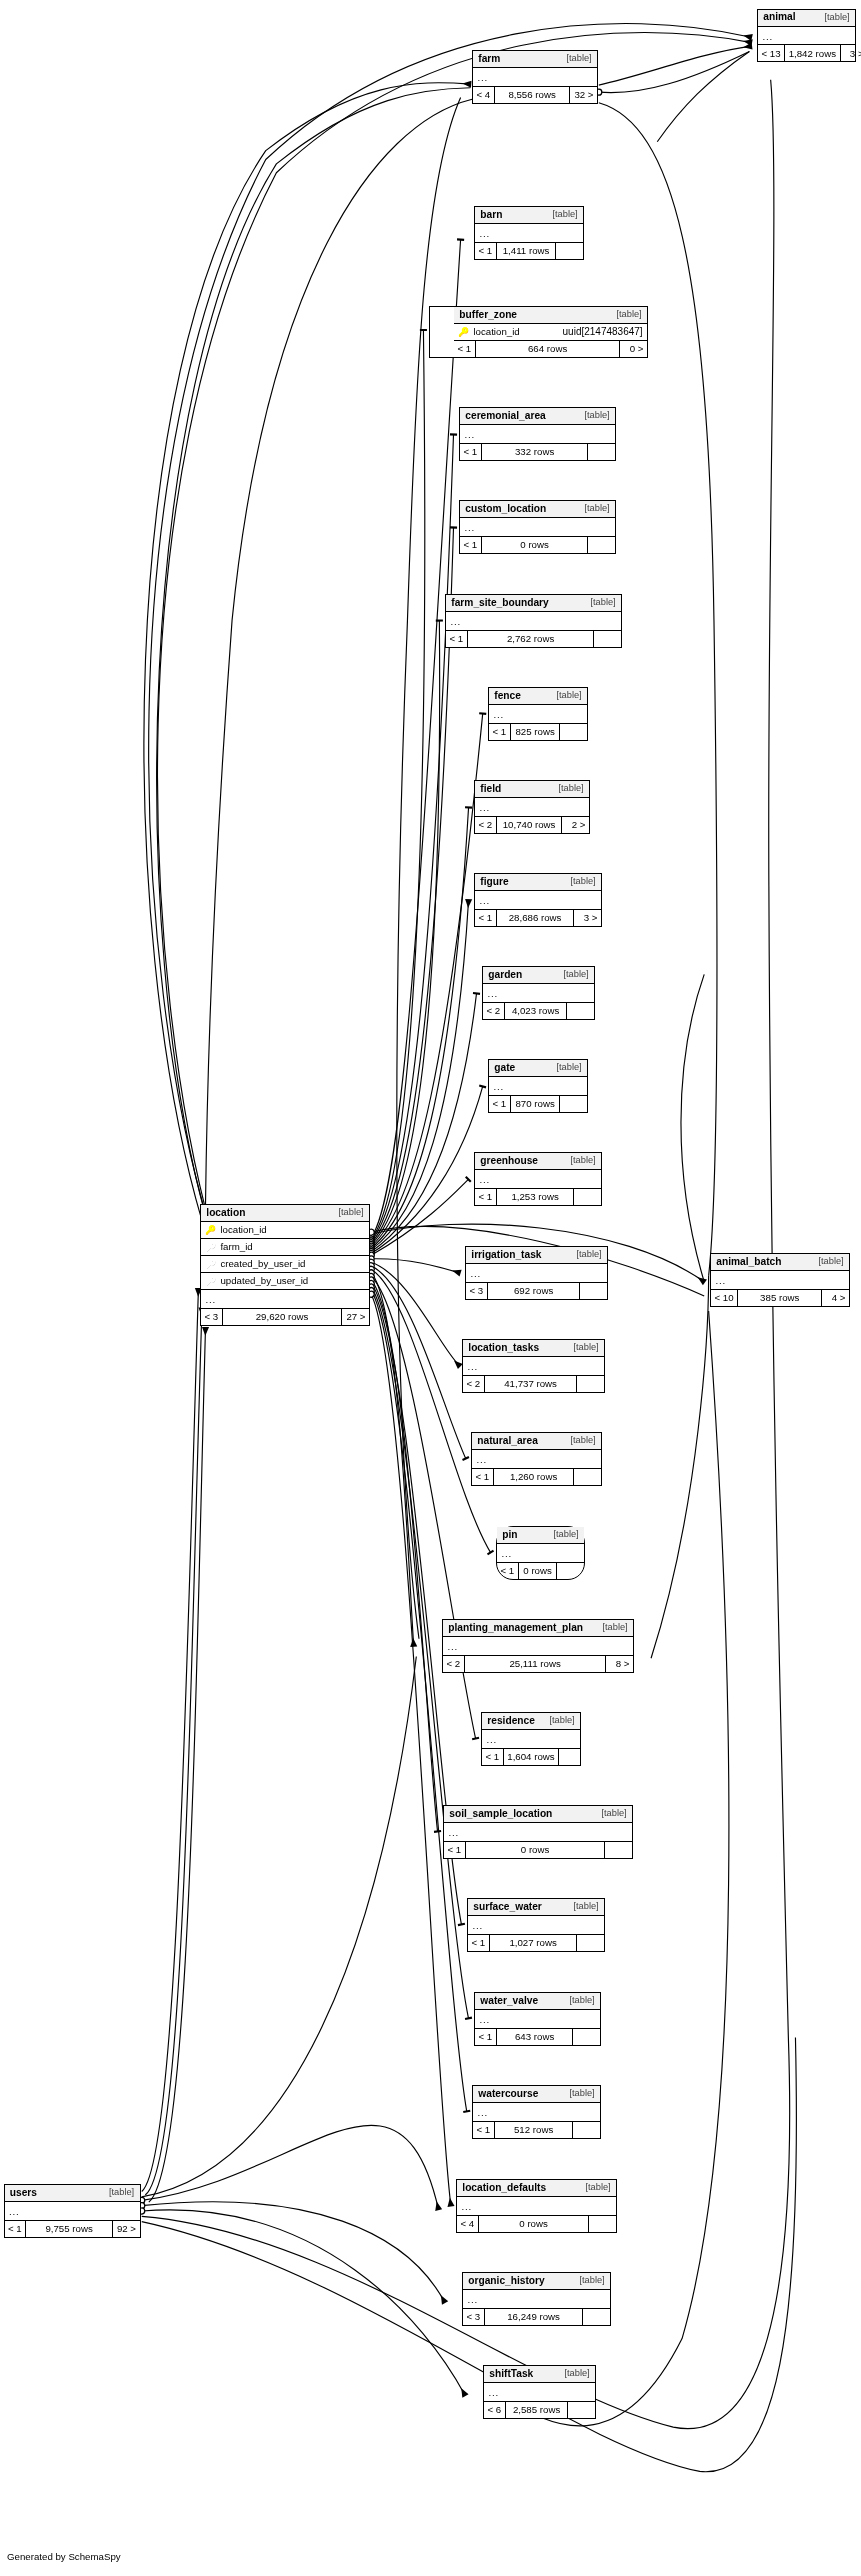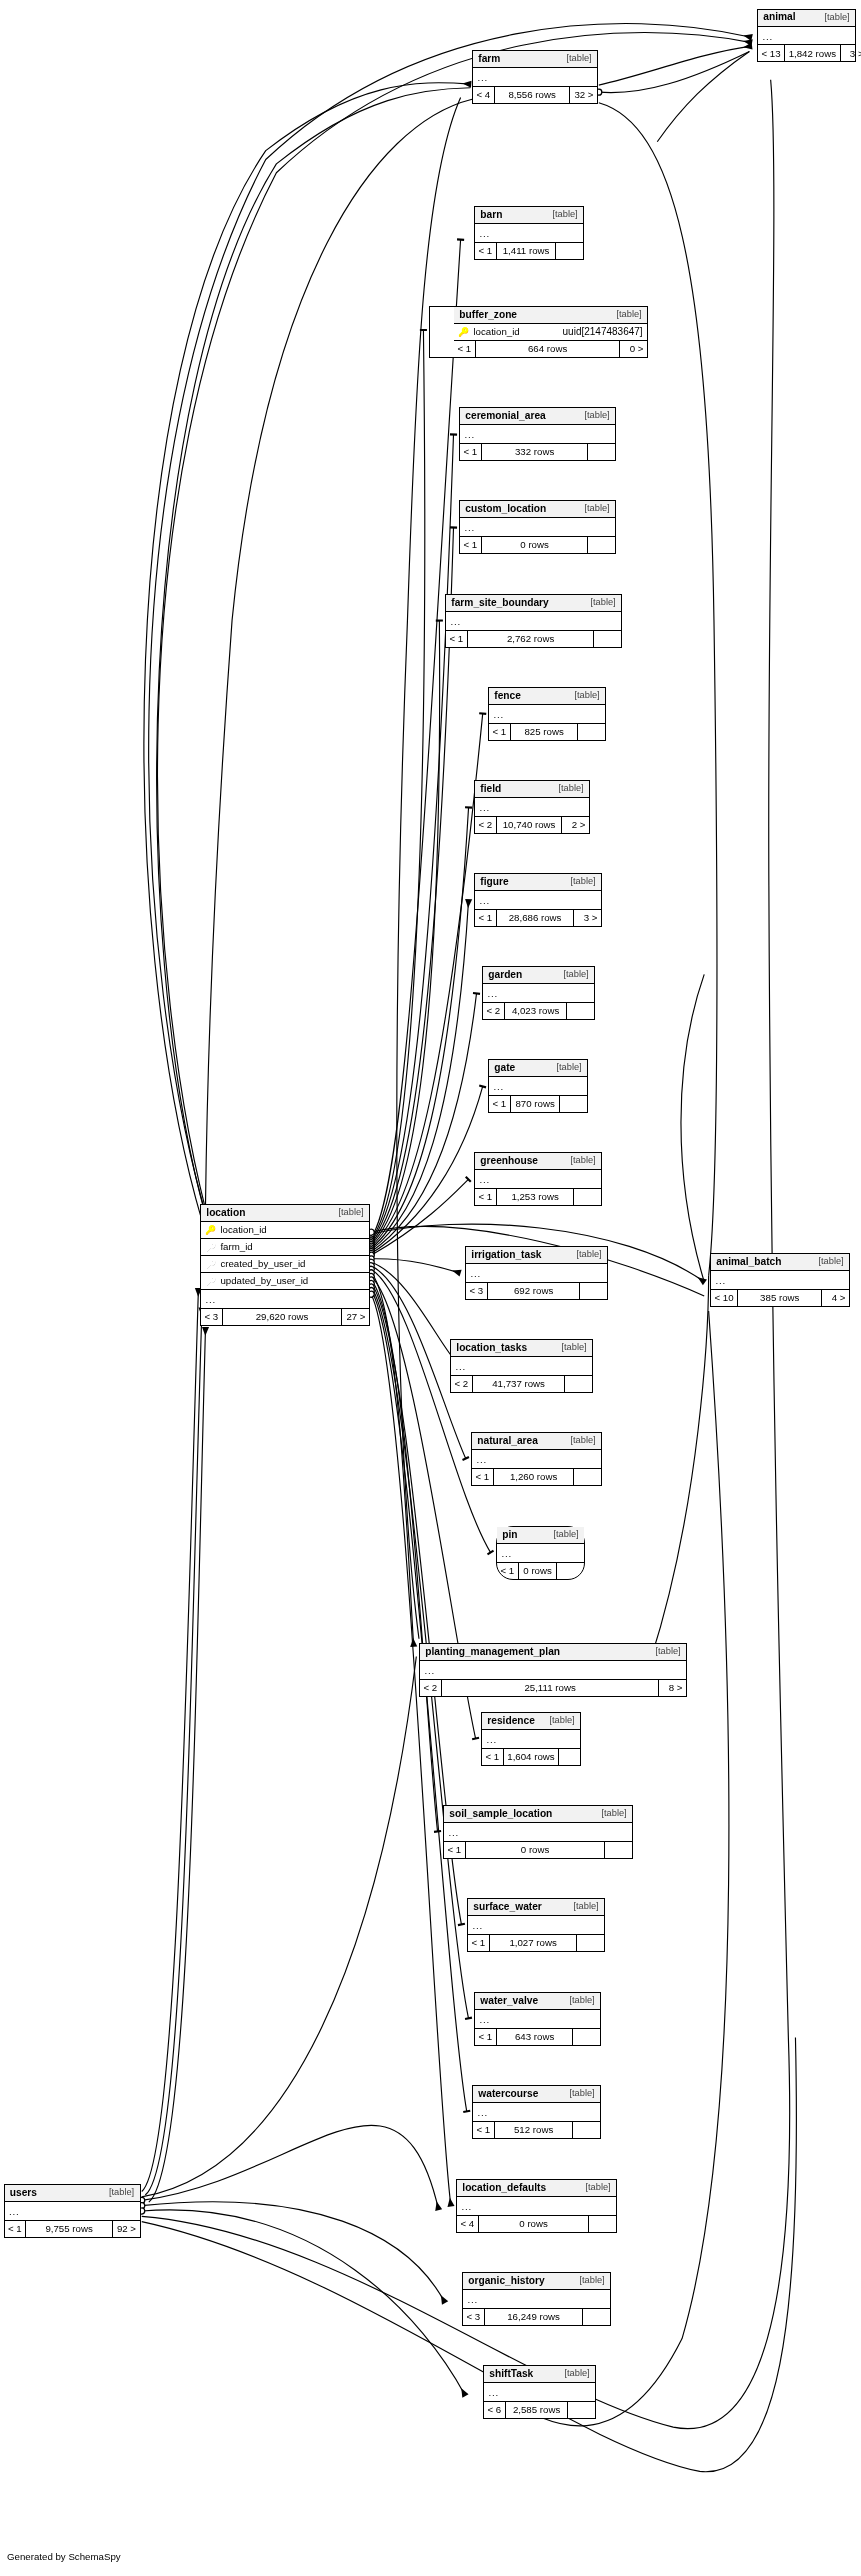--- a/index.html
+++ b/index.html
@@ -257,21 +257,21 @@
         <span class="tname">farm_site_boundary</span>
         <span class="ttag">[table]</span>
       </div>
       <div class="ellipsis">...</div>
       <div class="foot">
         <div class="f-l">&lt; 1</div>
         <div class="f-m">2,762 rows</div>
         <div class="f-r" style="min-width: 26.6px;"></div>
       </div>
     </div>
-    <div class="node" style="left: 488px; top: 687px; width: 118px;">
+    <div class="node" style="left: 488px; top: 687px; width: 100px;">
       <div class="hdr">
         <span class="tname">fence</span>
         <span class="ttag">[table]</span>
       </div>
       <div class="ellipsis">...</div>
       <div class="foot">
         <div class="f-l">&lt; 1</div>
         <div class="f-m">825 rows</div>
         <div class="f-r" style="min-width: 26.6px;"></div>
       </div>
@@ -341,21 +341,21 @@
         <span class="tname">irrigation_task</span>
         <span class="ttag">[table]</span>
       </div>
       <div class="ellipsis">...</div>
       <div class="foot">
         <div class="f-l">&lt; 3</div>
         <div class="f-m">692 rows</div>
         <div class="f-r" style="min-width: 26.6px;"></div>
       </div>
     </div>
-    <div class="node" style="left: 450px; top: 1339px; width: 143px;">
+    <div class="node" style="left: 462px; top: 1339px; width: 143px;">
       <div class="hdr">
         <span class="tname">location_tasks</span>
         <span class="ttag">[table]</span>
       </div>
       <div class="ellipsis">...</div>
       <div class="foot">
         <div class="f-l">&lt; 2</div>
         <div class="f-m">41,737 rows</div>
         <div class="f-r" style="min-width: 26.6px;"></div>
       </div>
@@ -377,21 +377,21 @@
         <span class="tname">pin</span>
         <span class="ttag">[table]</span>
       </div>
       <div class="ellipsis">...</div>
       <div class="foot">
         <div class="f-l">&lt; 1</div>
         <div class="f-m">0 rows</div>
         <div class="f-r" style="min-width: 26.6px;"></div>
       </div>
     </div>
-    <div class="node" style="left: 419px; top: 1619px; width: 268px; margin-top: 24px;">
+    <div class="node" style="left: 442px; top: 1619px; width: 192px;">
       <div class="hdr">
         <span class="tname">planting_management_plan</span>
         <span class="ttag">[table]</span>
       </div>
       <div class="ellipsis">...</div>
       <div class="foot">
         <div class="f-l">&lt; 2</div>
         <div class="f-m">25,111 rows</div>
         <div class="f-r" style="min-width: 26.6px;">8 &gt;</div>
       </div>

